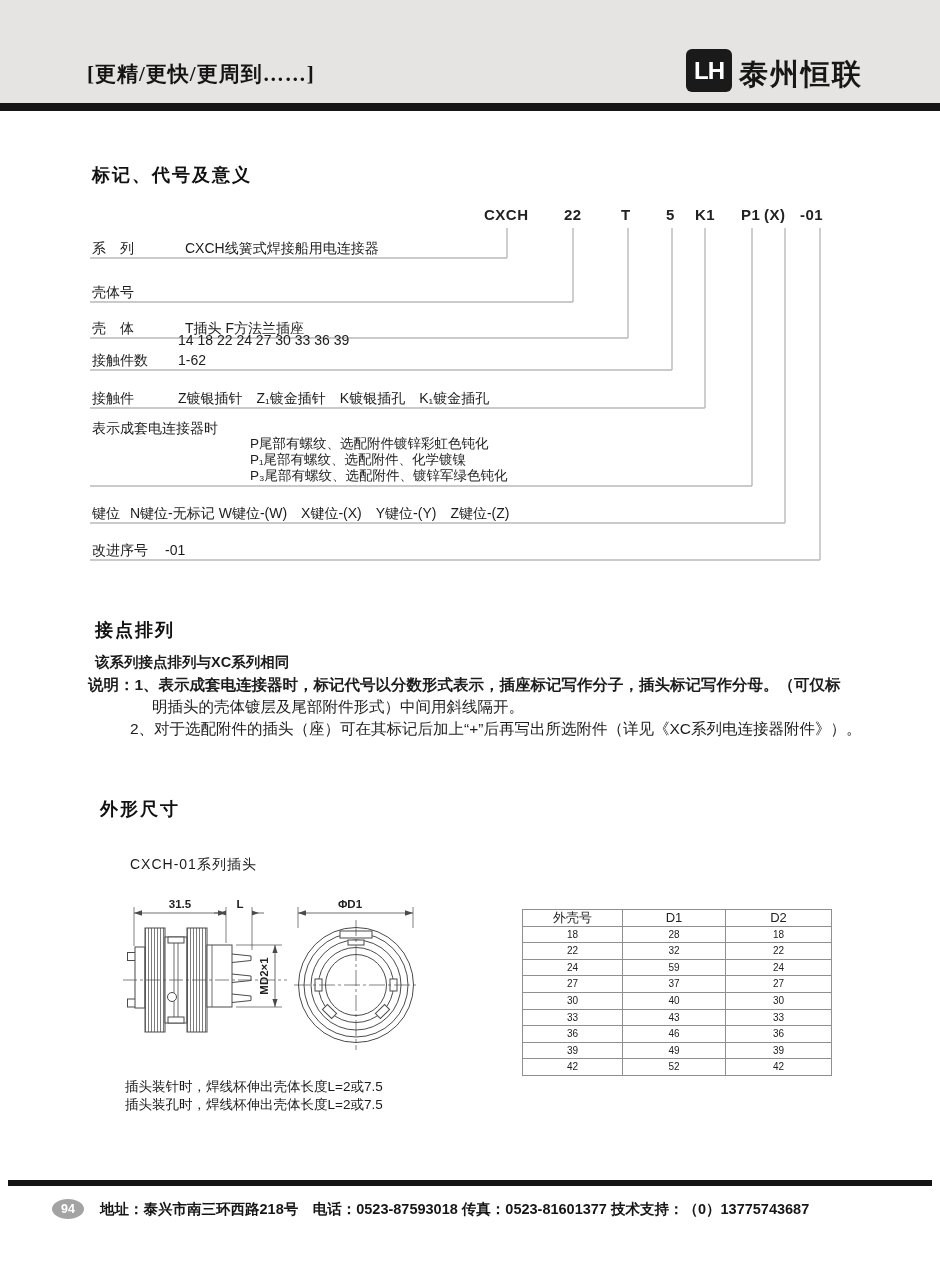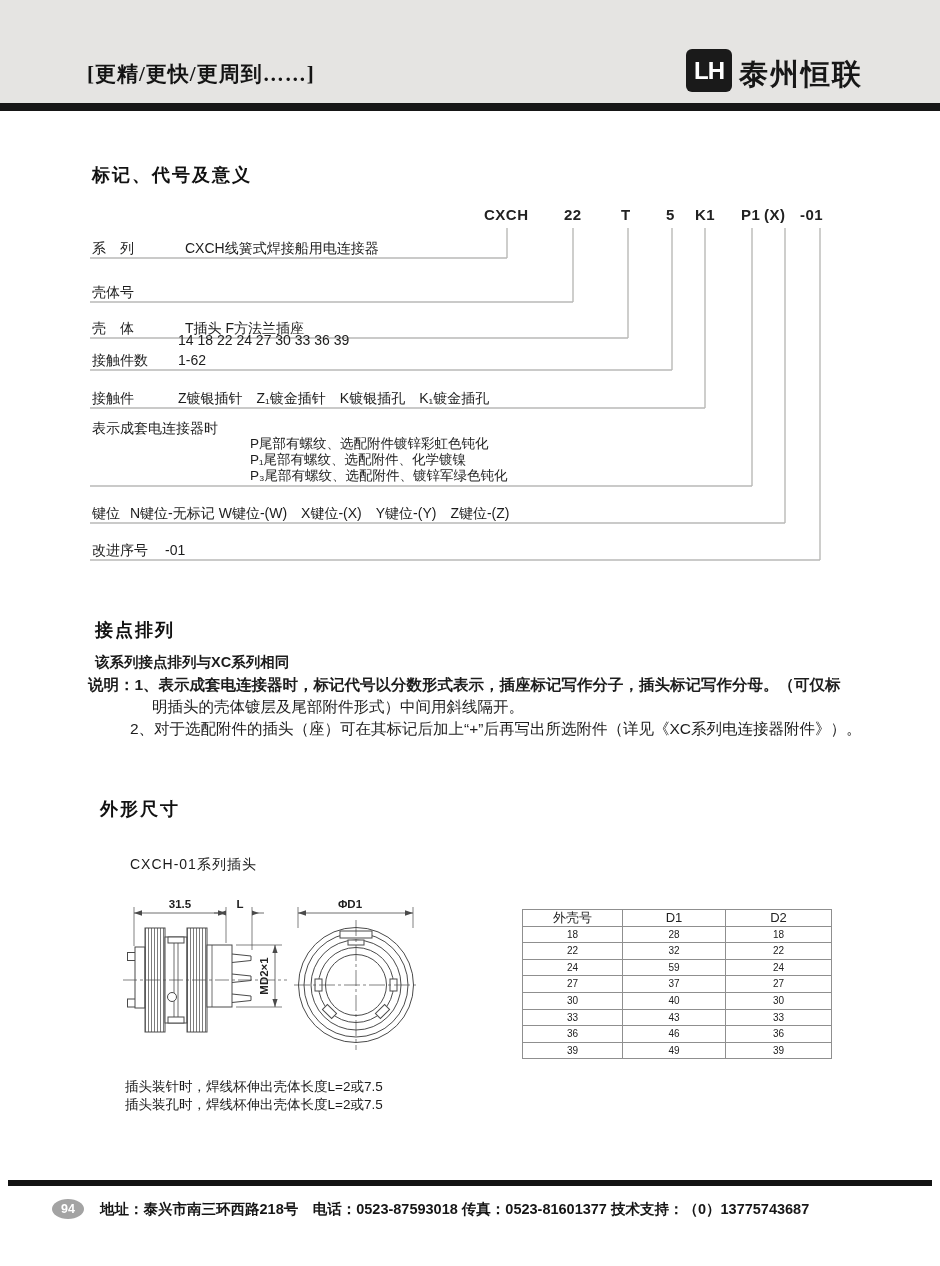--- a/index.html
+++ b/index.html
@@ -241,20 +241,25 @@
           <tr>
             <td>36</td>
             <td>46</td>
             <td>36</td>
           </tr>
           <tr>
             <td>39</td>
             <td>49</td>
             <td>39</td>
           </tr>
+          <tr>
+            <td>42</td>
+            <td>52</td>
+            <td>42</td>
+          </tr>
         </tbody>
     </table>
   </div>
 
   <div class="abs dimnote" style="left:125px;top:1078px;">插头装针时，焊线杯伸出壳体长度L=2或7.5</div>
   <div class="abs dimnote" style="left:125px;top:1096px;">插头装孔时，焊线杯伸出壳体长度L=2或7.5</div>
 
   <div class="abs fbar"></div>
   <div class="abs badge">94</div>
   <div class="abs finfo">地址：泰兴市南三环西路218号　电话：0523-87593018 传真：0523-81601377 技术支持：（0）13775743687</div>

